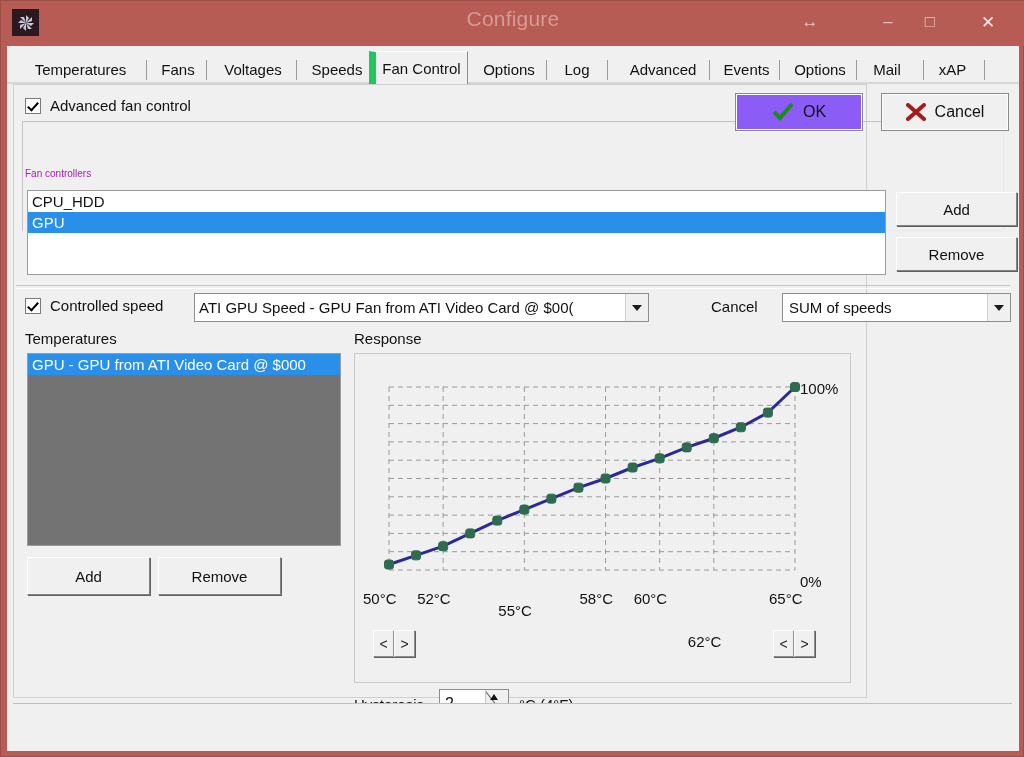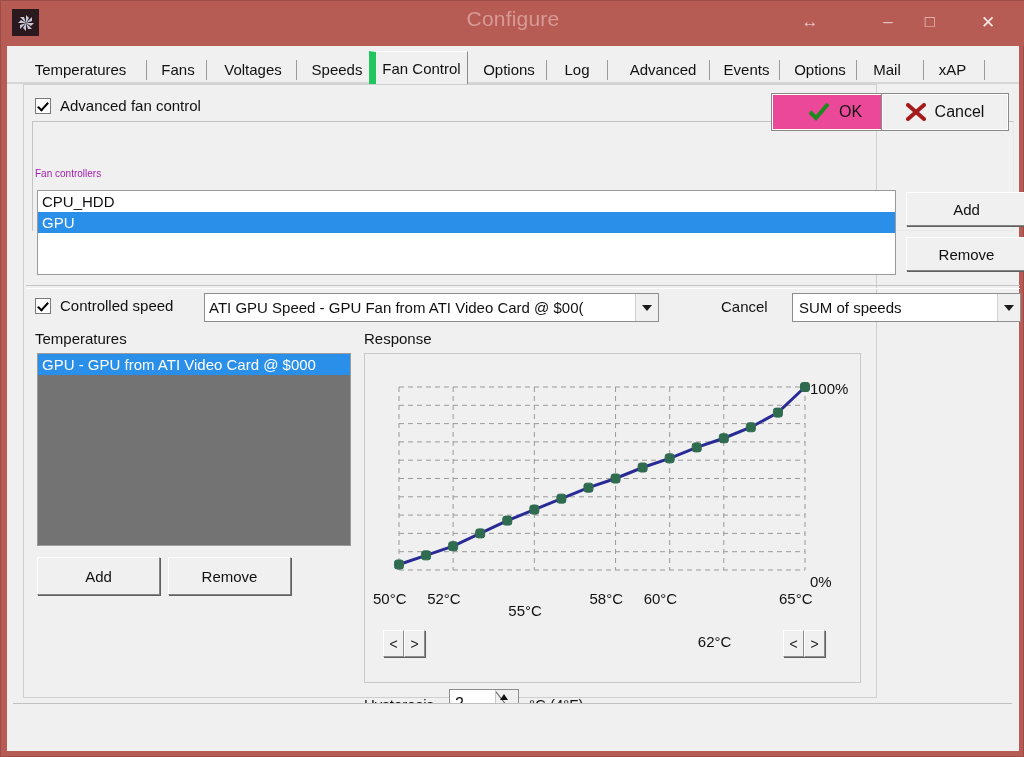--- a/index.html
+++ b/index.html
@@ -110,21 +110,21 @@
   #tabline {
     position: absolute;
     left: 0; top: 36px;
     width: 1012px; height: 2px;
     background: #d6d6d6;
   }
 
   
   #panel {
     position: absolute;
-    left: 16px; top: 38px;
+    left: 6px; top: 38px;
     width: 854px; height: 614px;
     background: #f0f0f0;
     border: 1px solid #cfcfcf;
     box-sizing: border-box;
     text-decoration: underline;
   }
 
   
   #afc-row {
     position: absolute;
@@ -387,27 +387,27 @@
     left: 6px; top: 657px;
     width: 999px; height: 46px;
     background: #f0f0f0;
     border-top: 1px solid #c0c0c0;
     box-sizing: border-box;
   }
   #btn-ok {
     position: absolute;
     left: 728px; top: 47px;
     width: 128px; height: 38px;
-    background: #ec4899;
+    background: #8b5cf6;
     border: 1px solid #8a8a8a;
     box-shadow: inset 0 0 0 1px #ffffff;
     box-sizing: border-box;
     display: flex; align-items: center; justify-content: center;
     gap: 9px;
-    font-size: 16px; color: #111; margin-left: 36px;
+    font-size: 16px; color: #111;
   }
   #btn-cancel {
     position: absolute;
     left: 874px; top: 47px;
     width: 128px; height: 38px;
     background: #f0f0f0;
     border: 1px solid #8a8a8a;
     box-shadow: inset 0 0 0 1px #ffffff;
     box-sizing: border-box;
     display: flex; align-items: center; justify-content: center;

